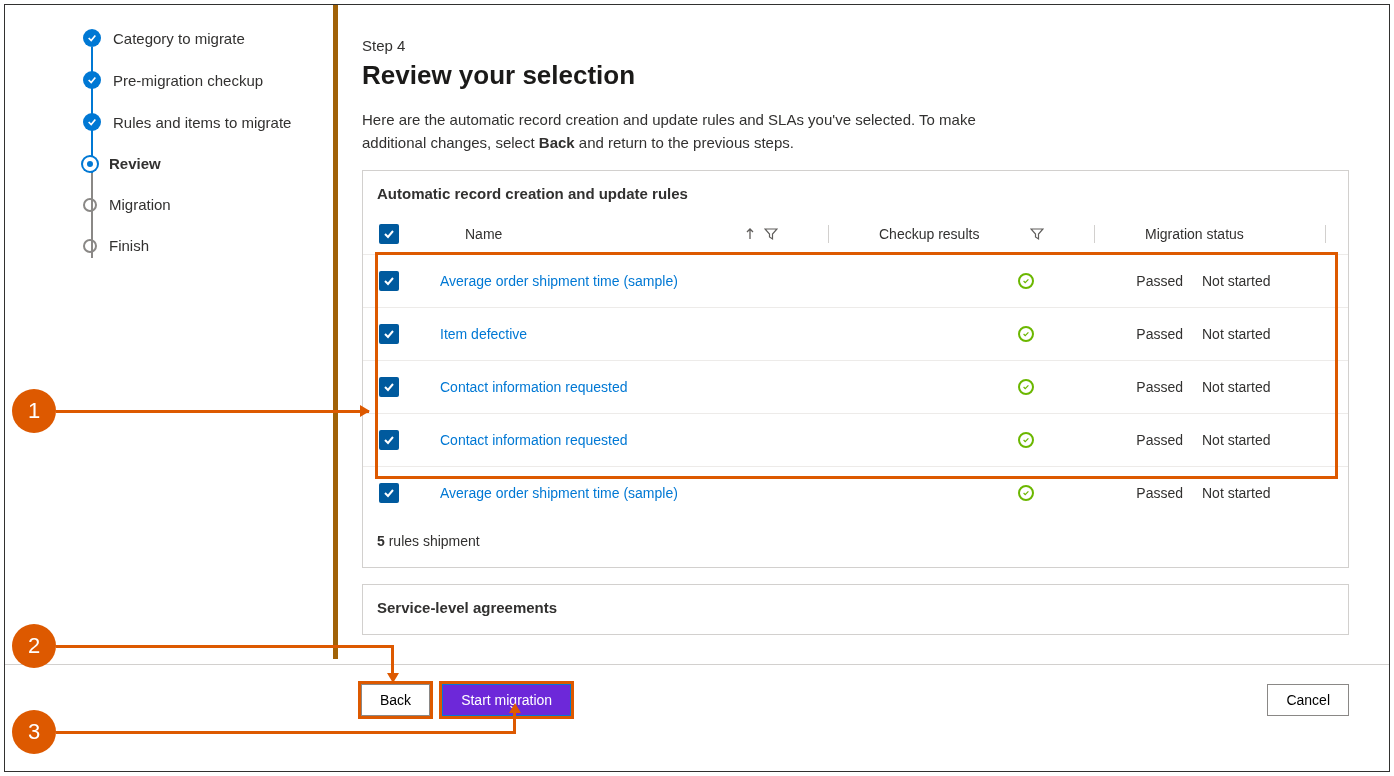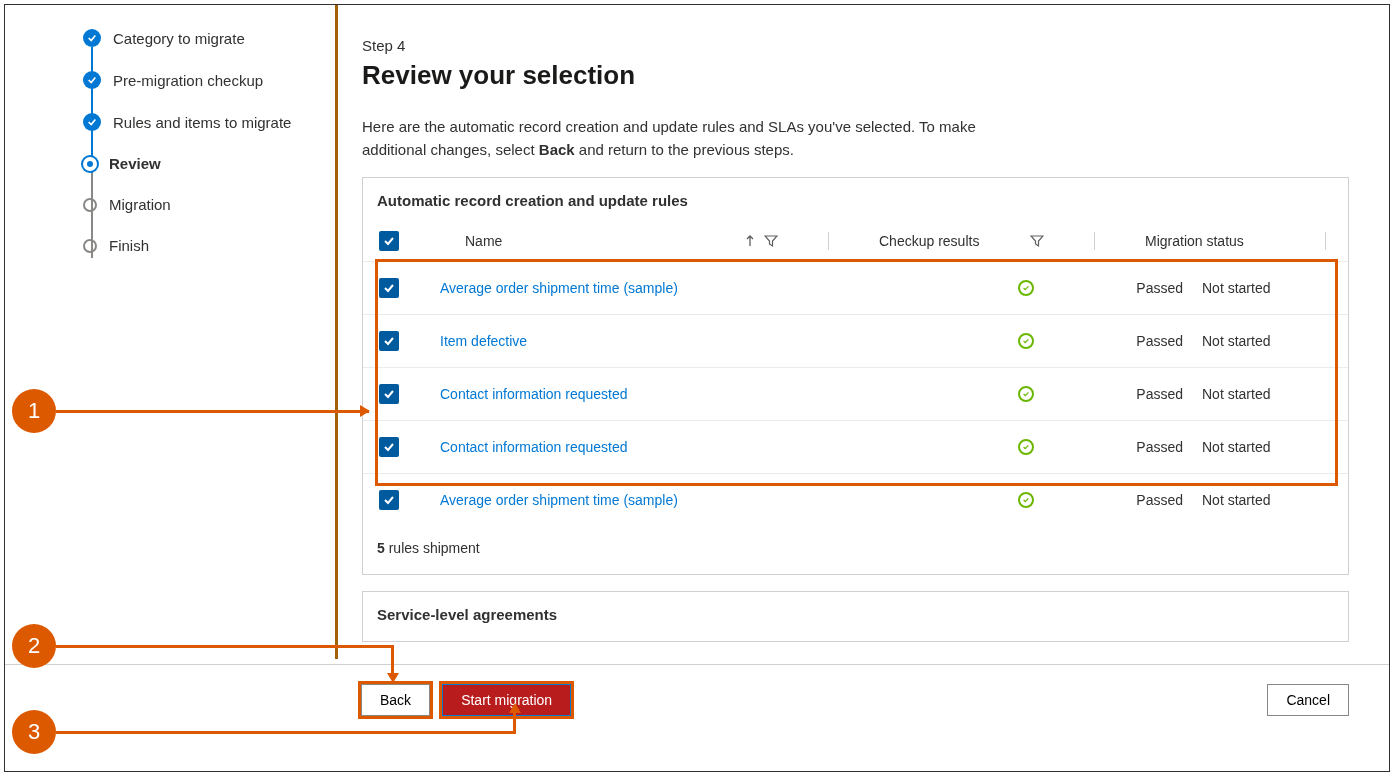--- a/index.html
+++ b/index.html
@@ -1,34 +1,34 @@
 <!DOCTYPE html>
 <html><head>
 <meta charset="utf-8">
 <style>
 * { box-sizing: border-box; margin: 0; padding: 0; }
 body { font-family: "Segoe UI", -apple-system, sans-serif; background: #fff; color: #323130; width: 1394px; height: 776px; position: relative; overflow: hidden; }
 .frame-border { position: absolute; top: 4px; left: 4px; right: 4px; bottom: 4px; border: 1px solid #323130; pointer-events: none; }
 .app { display: flex; height: 100%; padding: 5px; }
-.sidebar { width: 333px; padding: 24px 8px 0 78px; border-right: 3px solid #a16207; height: calc(100% - 112px); }
+.sidebar { width: 333px; padding: 24px 8px 0 78px; border-right: 5px solid #a16207; height: calc(100% - 112px); }
 .steps { position: relative; }
 .step { display: flex; align-items: center; margin-bottom: 24px; position: relative; }
 .step-dot { width: 18px; height: 18px; border-radius: 50%; flex-shrink: 0; display: flex; align-items: center; justify-content: center; margin-right: 12px; }
 .step-dot.done { background: #0078d4; }
 .step-dot.done svg { width: 10px; height: 10px; }
 .step-dot.current { background: #0078d4; border: 4px solid #fff; box-shadow: 0 0 0 2px #0078d4; width: 14px; height: 14px; }
 .step-dot.pending { border: 2px solid #8a8886; width: 14px; height: 14px; }
 .step-label { font-size: 15px; color: #323130; }
 .step.current .step-label { font-weight: 600; }
 .step-connector { position: absolute; left: 8px; width: 2px; height: 44px; top: 18px; }
 .step-connector.done { background: #0078d4; }
 .step-connector.pending { background: #8a8886; }
 .content { flex: 1; padding: 32px 40px 0 24px; height: calc(100% - 112px); overflow: hidden; }
 .step-number { font-size: 15px; color: #323130; margin-bottom: 6px; }
-.page-title { font-size: 26px; font-weight: 600; margin-bottom: 25px; color: #1b1a19; }
+.page-title { font-size: 26px; font-weight: 600; margin-bottom: 18px; color: #1b1a19; }
 .description { font-size: 15px; line-height: 1.5; color: #323130; margin-bottom: 16px; max-width: 640px; }
 .description b { font-weight: 700; }
 .panel { border: 1px solid #d2d0ce; margin-bottom: 16px; }
 .panel-title { font-size: 15px; font-weight: 600; padding: 14px 14px 18px 14px; }
 .table { width: 100%; }
 .thead { display: flex; align-items: center; padding: 4px 16px 10px 16px; border-bottom: 1px solid #edebe9; gap: 44px; }
 .col-check { width: 42px; display: flex; align-items: center; }
 .col-name { flex: 1; display: flex; align-items: center; gap: 2px; }
 .col-name .label { flex: 1; font-size: 14px; color: #323130; }
 .col-checkup { width: 165px; display: flex; align-items: center; font-size: 14px; color: #323130; }
@@ -43,21 +43,21 @@
 .rule-name { color: #0078d4; font-size: 14px; flex: 1; }
 .passed { display: flex; align-items: center; gap: 8px; font-size: 14px; color: #323130; justify-content: space-between; }
 .passed-icon { width: 16px; height: 16px; border: 2px solid #6bb700; border-radius: 50%; display: flex; align-items: center; justify-content: center; }
 .passed-icon svg { width: 8px; height: 8px; }
 .status-text { font-size: 14px; color: #323130; }
 .selected-count { padding: 14px 14px 18px 14px; font-size: 14px; color: #323130; }
 .selected-count b { font-weight: 700; }
 .sla-panel { border: 1px solid #d2d0ce; }
 .footer { position: absolute; left: 5px; right: 5px; bottom: 5px; height: 107px; border-top: 1px solid #d2d0ce; display: flex; align-items: flex-start; padding: 19px 40px 0 356px; gap: 12px; }
 .btn { height: 32px; padding: 0 18px; font-size: 14px; border: 1px solid #8a8886; background: #fff; cursor: pointer; font-family: inherit; }
-.btn.primary { background: #b91c1c; border-color: #0078d4; color: #fff; }
+.btn.primary { background: #6d28d9; border-color: #0078d4; color: #fff; }
 .btn.cancel-btn { position: absolute; right: 40px; top: 19px; margin-left: 20px; }
 .btn.back-btn { outline: 3px solid #dd5900; outline-offset: 0; }
 .btn.start-btn { outline: 3px solid #dd5900; outline-offset: 0; }
 
 .callout { position: absolute; display: flex; align-items: center; pointer-events: none; }
 .callout-circle { width: 44px; height: 44px; border-radius: 50%; background: #dd5900; color: #fff; display: flex; align-items: center; justify-content: center; font-size: 22px; font-weight: 400; flex-shrink: 0; }
 .callout-line { height: 3px; background: #dd5900; }
 .callout-arrow-right::after { content: ""; position: absolute; right: -1px; top: 50%; transform: translateY(-50%); border-left: 10px solid #dd5900; border-top: 6px solid transparent; border-bottom: 6px solid transparent; }
 .callout-vline { width: 3px; background: #dd5900; }
 .sort-icon, .filter-icon { color: #605e5c; display:inline-flex; }

